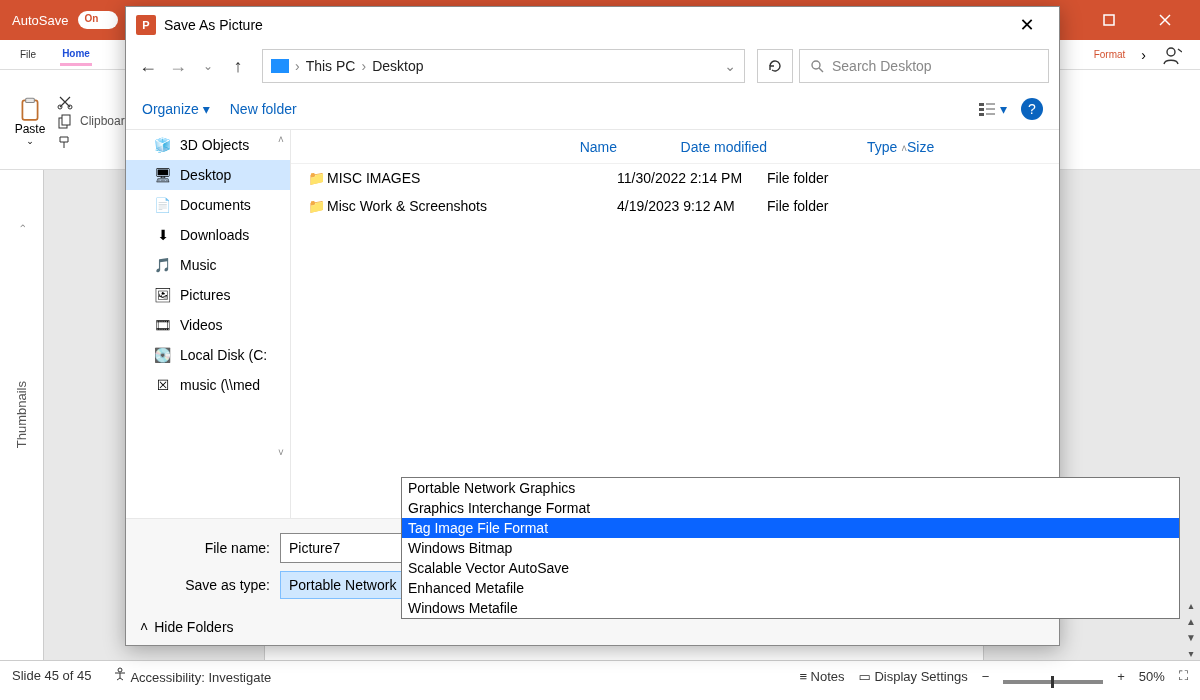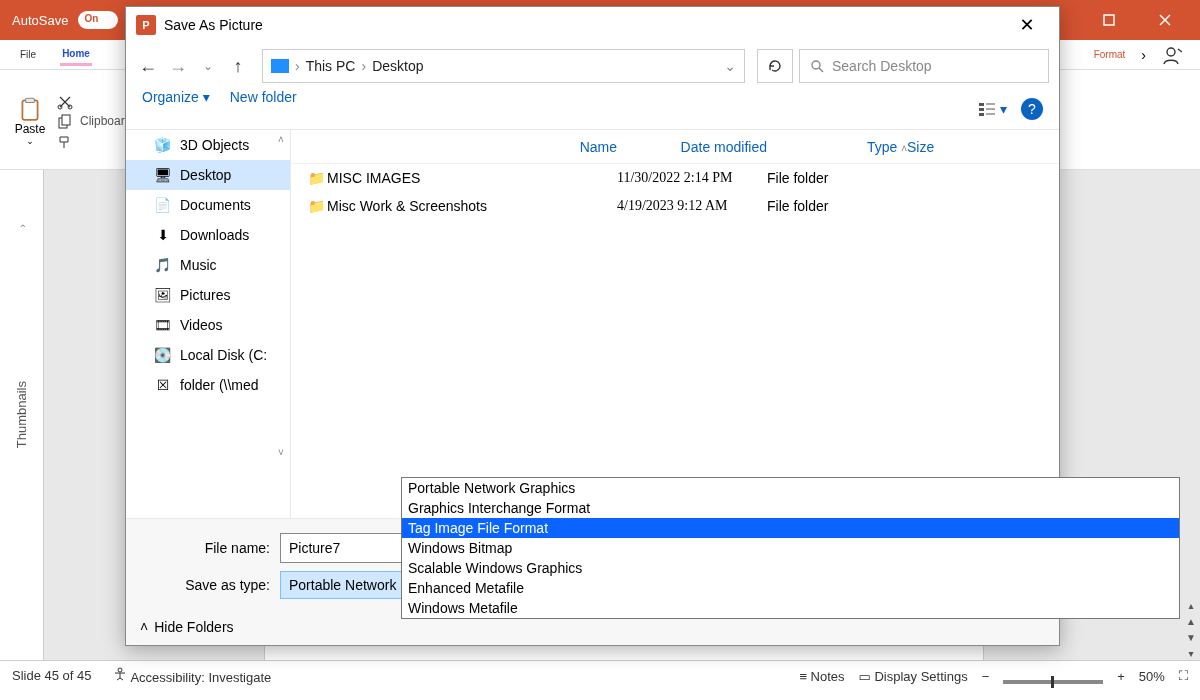--- a/index.html
+++ b/index.html
@@ -52,41 +52,41 @@
 .dlg-nav .navbtn{width:24px;height:24px;display:flex;align-items:center;justify-content:center;color:#888; font-size:18px;}
 .dlg-nav .navbtn.enabled{color:#333;}
 .addressbar{flex:1; height:34px; border:1px solid #ccc; display:flex; align-items:center; padding:0 8px; gap:6px; margin:0 6px;}
 .addressbar .pc-icon{width:18px;height:14px;background:#1e90ff;display:inline-block;}
 .addressbar .chev{color:#888;}
 .addressbar .seg{color:#222;}
 .addressbar .dd{margin-left:auto;color:#888;}
 .refresh{width:36px;height:34px;border:1px solid #ccc;display:flex;align-items:center;justify-content:center;}
 .searchbox{width:250px;height:34px;border:1px solid #ccc;display:flex;align-items:center;gap:8px;padding:0 10px;color:#888;}
 
-.dlg-tool{height:40px; display:flex; gap:20px; padding:0 16px;}
+.dlg-tool{height:40px; display:flex; align-items:center; gap:20px; padding:0 16px;}
 .dlg-tool .org{color:#0a64bf;}
 .dlg-tool .nf{color:#0a64bf;}
 .dlg-tool .right{margin-left:auto; display:flex; gap:14px; align-items:center;}
 .viewmode{display:flex; align-items:center; gap:4px;}
 .help{width:22px;height:22px;border-radius:50%;background:#0a64bf;color:#fff;display:flex;align-items:center;justify-content:center;font-size:14px;}
 
 .dlg-body{flex:1; display:flex; border-top:1px solid #e8e8e8; min-height:0;}
 .navpane{width:165px; border-right:1px solid #e8e8e8; overflow:hidden; position:relative;}
 .navpane .item{height:30px; display:flex; align-items:center; gap:8px; padding-left:28px; font-size:14px; white-space:nowrap;}
 .navpane .item.sel{background:#d0e7ff;}
 .navpane .scroll-ind{position:absolute; right:0; top:0; width:18px; height:100%; display:flex; flex-direction:column; align-items:center; justify-content:space-between; font-size:10px;color:#888;padding:4px 0 60px 0;}
 .listpane{flex:1; display:flex; flex-direction:column;}
 .listhead{height:34px; display:flex; align-items:center; padding-left:16px; color:#0a64bf; border-bottom:1px solid #f0f0f0;text-align:right;}
 .listhead .col-name{width:310px;}
 .listhead .col-date{width:150px;}
 .listhead .col-type{width:140px;}
 .listrow{height:28px; display:flex; align-items:center; padding-left:16px;}
 .listrow .folder-icon{width:20px; text-align:center;}
 .listrow .col-name{width:290px;}
-.listrow .col-date{width:150px;font-family:Liberation Serif, serif;}
+.listrow .col-date{width:150px;}
 .listrow .col-type{width:140px;}
 .sort-ind{font-size:10px; color:#888;}
 
 .dlg-bottom{border-top:1px solid #e8e8e8; padding:14px 14px 10px 14px; background:#f7f7f7;}
 .formrow{display:flex; align-items:center; margin-bottom:8px; gap:10px;}
 .formrow label{width:130px; text-align:right; font-size:14px;}
 .textfield{flex:1; height:30px; border:1px solid #888; padding:0 8px; display:flex; align-items:center; background:#fff; position:relative;}
 .textfield .dd{position:absolute; right:6px; color:#555; font-size:11px;}
 .combobox{flex:1; height:28px; border:1px solid #7fbfff; background:#cfe7ff; padding:0 8px; display:flex; align-items:center; position:relative;}
 .combobox .dd{position:absolute; right:6px; color:#555; font-size:11px;}
@@ -303,21 +303,21 @@
           <div class="item">
             <span style="width:18px;text-align:center;">🎞</span>
             <span>Videos</span>
           </div>
           <div class="item">
             <span style="width:18px;text-align:center;">💽</span>
             <span>Local Disk (C:</span>
           </div>
           <div class="item">
             <span style="width:18px;text-align:center;">☒</span>
-            <span>folder (\\med</span>
+            <span>music (\\med</span>
           </div>
         </div>
       <div class="scroll-ind">
           <span>˄</span>
           <span>˅</span>
         </div>
     </div>
     <div class="listpane">
       <div class="listhead">
         <span class="col-name">Name</span>
@@ -361,17 +361,17 @@
       <span>˄</span>
       <span>Hide Folders</span>
     </div>
   </div>
 
   <div class="dropdown" id="type-dropdown">
       <div class="opt">Portable Network Graphics</div>
       <div class="opt">Graphics Interchange Format</div>
       <div class="opt sel">Tag Image File Format</div>
       <div class="opt">Windows Bitmap</div>
-      <div class="opt">Scalable Windows Graphics</div>
+      <div class="opt">Scalable Vector AutoSave</div>
       <div class="opt">Enhanced Metafile</div>
       <div class="opt">Windows Metafile</div>
     </div>
 </div>
 
 </body></html>

